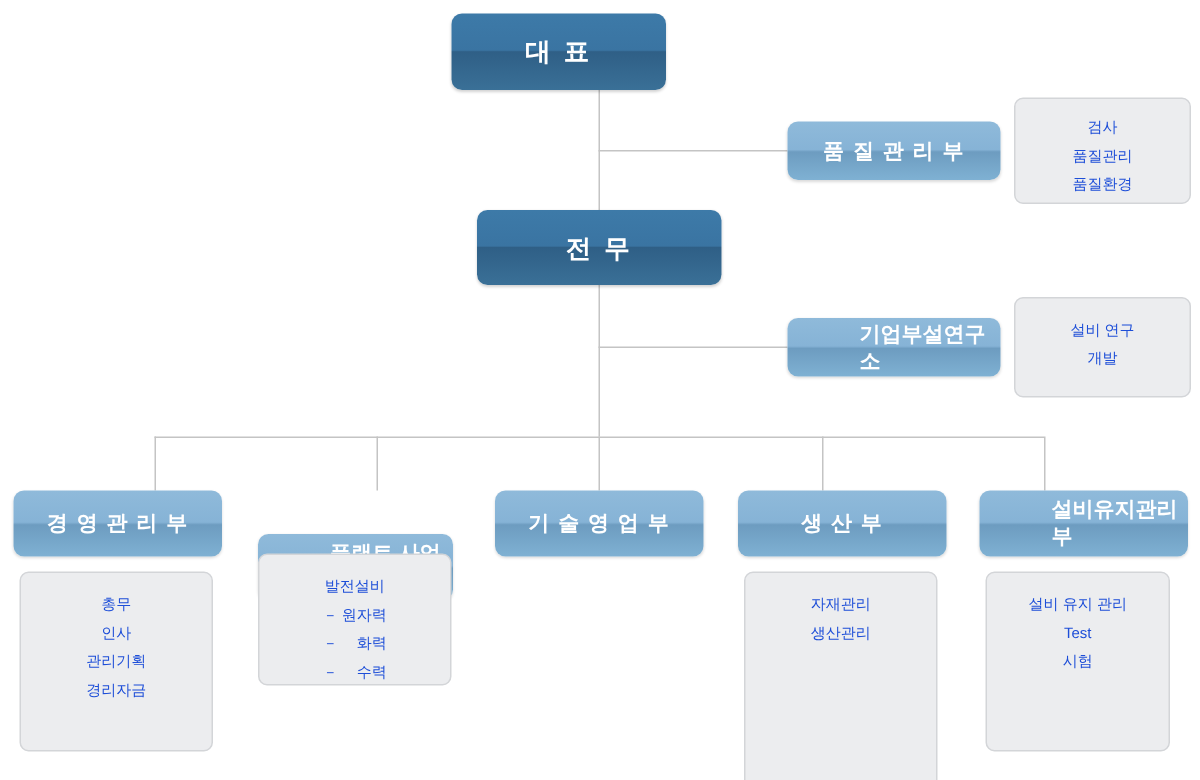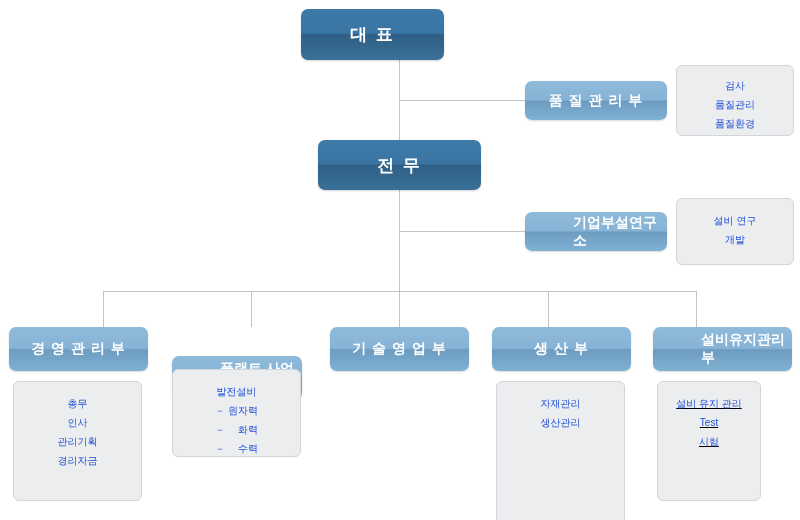--- a/index.html
+++ b/index.html
@@ -140,19 +140,19 @@
 
   <div class="dept-node" style="left:330px; top:327px; width:139px; height:44px;">기 술 영 업 부</div>
 
   <div class="dept-node" style="left:492px; top:327px; width:139px; height:44px;">생   산   부</div>
   <div class="detail-box" style="left:496px; top:381px; width:129px; height:156px;">
     <div class="ln">자재관리</div>
     <div class="ln">생산관리</div>
   </div>
 
   <div class="dept-node tight" style="left:653px; top:327px; width:139px; height:44px;">설비유지관리부</div>
-  <div class="detail-box" style="left:657px; top:381px; width:104px; height:120px;text-decoration:underline;">
+  <div class="detail-box" style="left:657px; top:381px; width:123px; height:120px;">
     <div class="ln">설비 유지 관리</div>
     <div class="ln">Test</div>
     <div class="ln">시험</div>
   </div>
 
 </div>
 
 </body></html>

